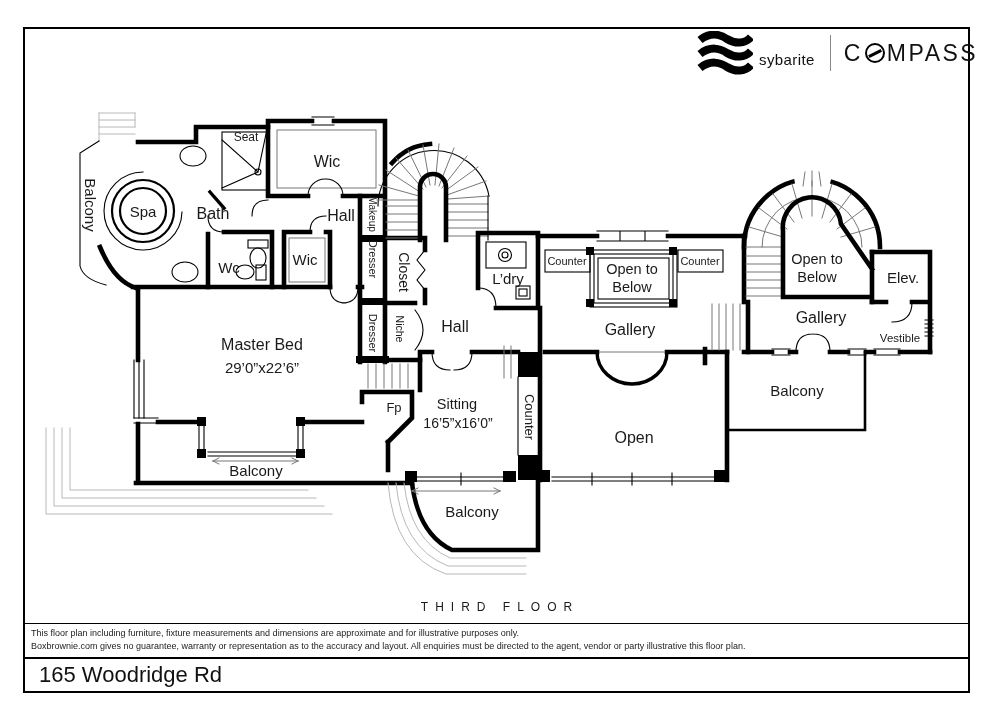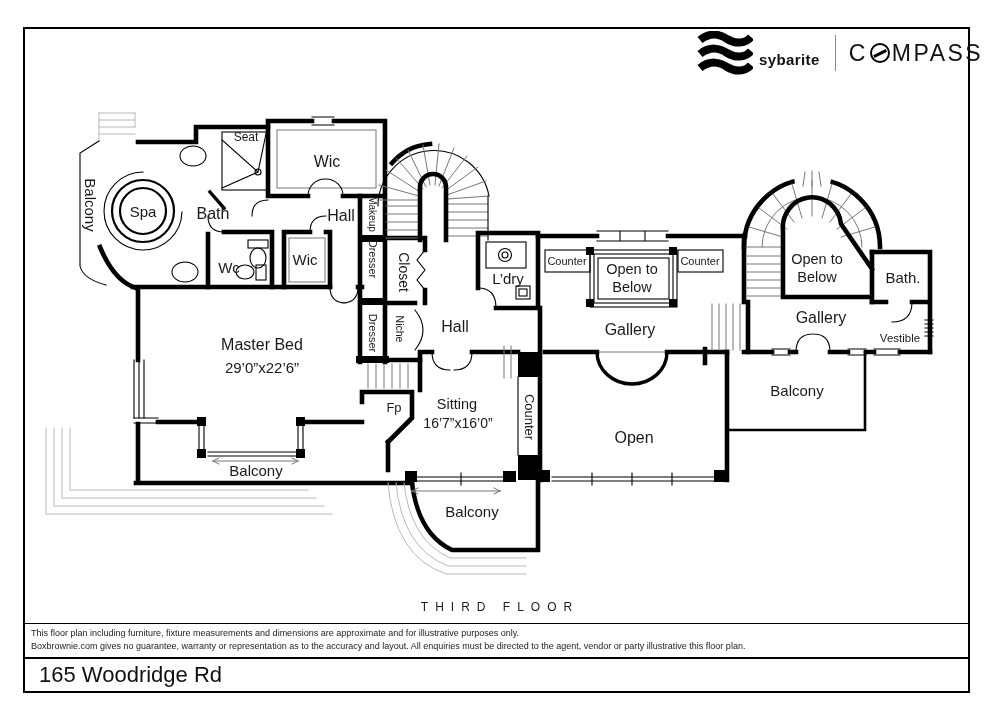--- a/index.html
+++ b/index.html
@@ -18,21 +18,21 @@
   .w2{stroke:#000;stroke-width:2.2;fill:none}
   .t{stroke:#000;stroke-width:1.1;fill:none}
   .g{stroke:#777;stroke-width:1;fill:none}
   .gl{stroke:#b8b8b8;stroke-width:1;fill:none}
   .blk{fill:#000;stroke:none}
   .wh{stroke:#fff;stroke-width:9;fill:none}
   .lbl{position:absolute;transform:translate(-50%,-50%);white-space:nowrap;color:#1a1a1a;line-height:1;}
   .lbl.v{transform:translate(-50%,-50%) rotate(90deg);}
   .title{letter-spacing:7px;font-size:12px;}
   .brand{position:absolute;left:697px;top:31px;display:flex;align-items:center;}
-  .brand .word{font-size:15px;font-weight:700;letter-spacing:.4px;align-self:flex-end;margin:0 0 7px 6px;}
+  .brand .word{font-size:15px;font-weight:400;letter-spacing:.4px;align-self:flex-end;margin:0 0 7px 6px;}
   .brand .divider{width:1px;height:36px;background:#888;margin:0 13px 0 15px;}
   .compass{display:flex;align-items:center;font-size:23px;font-weight:500;letter-spacing:2.5px;}
   .oslash{width:16px;height:16px;border:2.6px solid #000;border-radius:50%;position:relative;display:inline-block;margin:0 2px;}
   .oslash::after{content:"";position:absolute;left:1px;right:1px;top:50%;height:2.6px;margin-top:-1.3px;background:#000;transform:rotate(-27deg);}
   .disc{position:absolute;left:31px;font-size:9px;color:#222;}
   .addr{position:absolute;left:31px;top:662px;font-size:22px;color:#111;margin-left:8px;}
 </style>
 </head>
 <body>
 
@@ -204,28 +204,28 @@
 <div class="lbl v" style="left:372px;top:333px;font-size:11px">Dresser</div>
 <div class="lbl" style="left:508px;top:278px;font-size:15px">L’dry</div>
 <div class="lbl" style="left:567px;top:261px;font-size:11px">Counter</div>
 <div class="lbl" style="left:632px;top:269px;font-size:14.5px">Open to</div>
 <div class="lbl" style="left:632px;top:287px;font-size:14.5px">Below</div>
 <div class="lbl" style="left:700px;top:261px;font-size:11px">Counter</div>
 <div class="lbl" style="left:455px;top:327px;font-size:16px">Hall</div>
 <div class="lbl" style="left:630px;top:330px;font-size:16px">Gallery</div>
 <div class="lbl" style="left:817px;top:259px;font-size:14.5px">Open to</div>
 <div class="lbl" style="left:817px;top:277px;font-size:14.5px">Below</div>
-<div class="lbl" style="left:903px;top:277px;font-size:15px">Bath.</div>
+<div class="lbl" style="left:903px;top:277px;font-size:15px">Elev.</div>
 <div class="lbl" style="left:821px;top:318px;font-size:16px">Gallery</div>
 <div class="lbl" style="left:900px;top:339px;font-size:11.5px">Vestible</div>
 <div class="lbl" style="left:262px;top:345px;font-size:16px">Master Bed</div>
 <div class="lbl" style="left:262px;top:367px;font-size:15px">29’0”x22’6”</div>
 <div class="lbl" style="left:394px;top:407px;font-size:13px">Fp</div>
 <div class="lbl" style="left:457px;top:404px;font-size:14.5px">Sitting</div>
-<div class="lbl" style="left:458px;top:423px;font-size:14px">16’7”x16’0”</div>
+<div class="lbl" style="left:458px;top:423px;font-size:14px">16’5”x16’0”</div>
 <div class="lbl v" style="left:529px;top:417px;font-size:13px">Counter</div>
 <div class="lbl" style="left:634px;top:438px;font-size:16px">Open</div>
 <div class="lbl" style="left:256px;top:470px;font-size:15px">Balcony</div>
 <div class="lbl" style="left:472px;top:511px;font-size:15px">Balcony</div>
 <div class="lbl" style="left:797px;top:390px;font-size:15px">Balcony</div>
 
 <div class="lbl title" style="left:500px;top:607px">THIRD FLOOR</div>
 
 <div class="brand">
   <svg width="56" height="44" viewBox="0 0 56 44">

